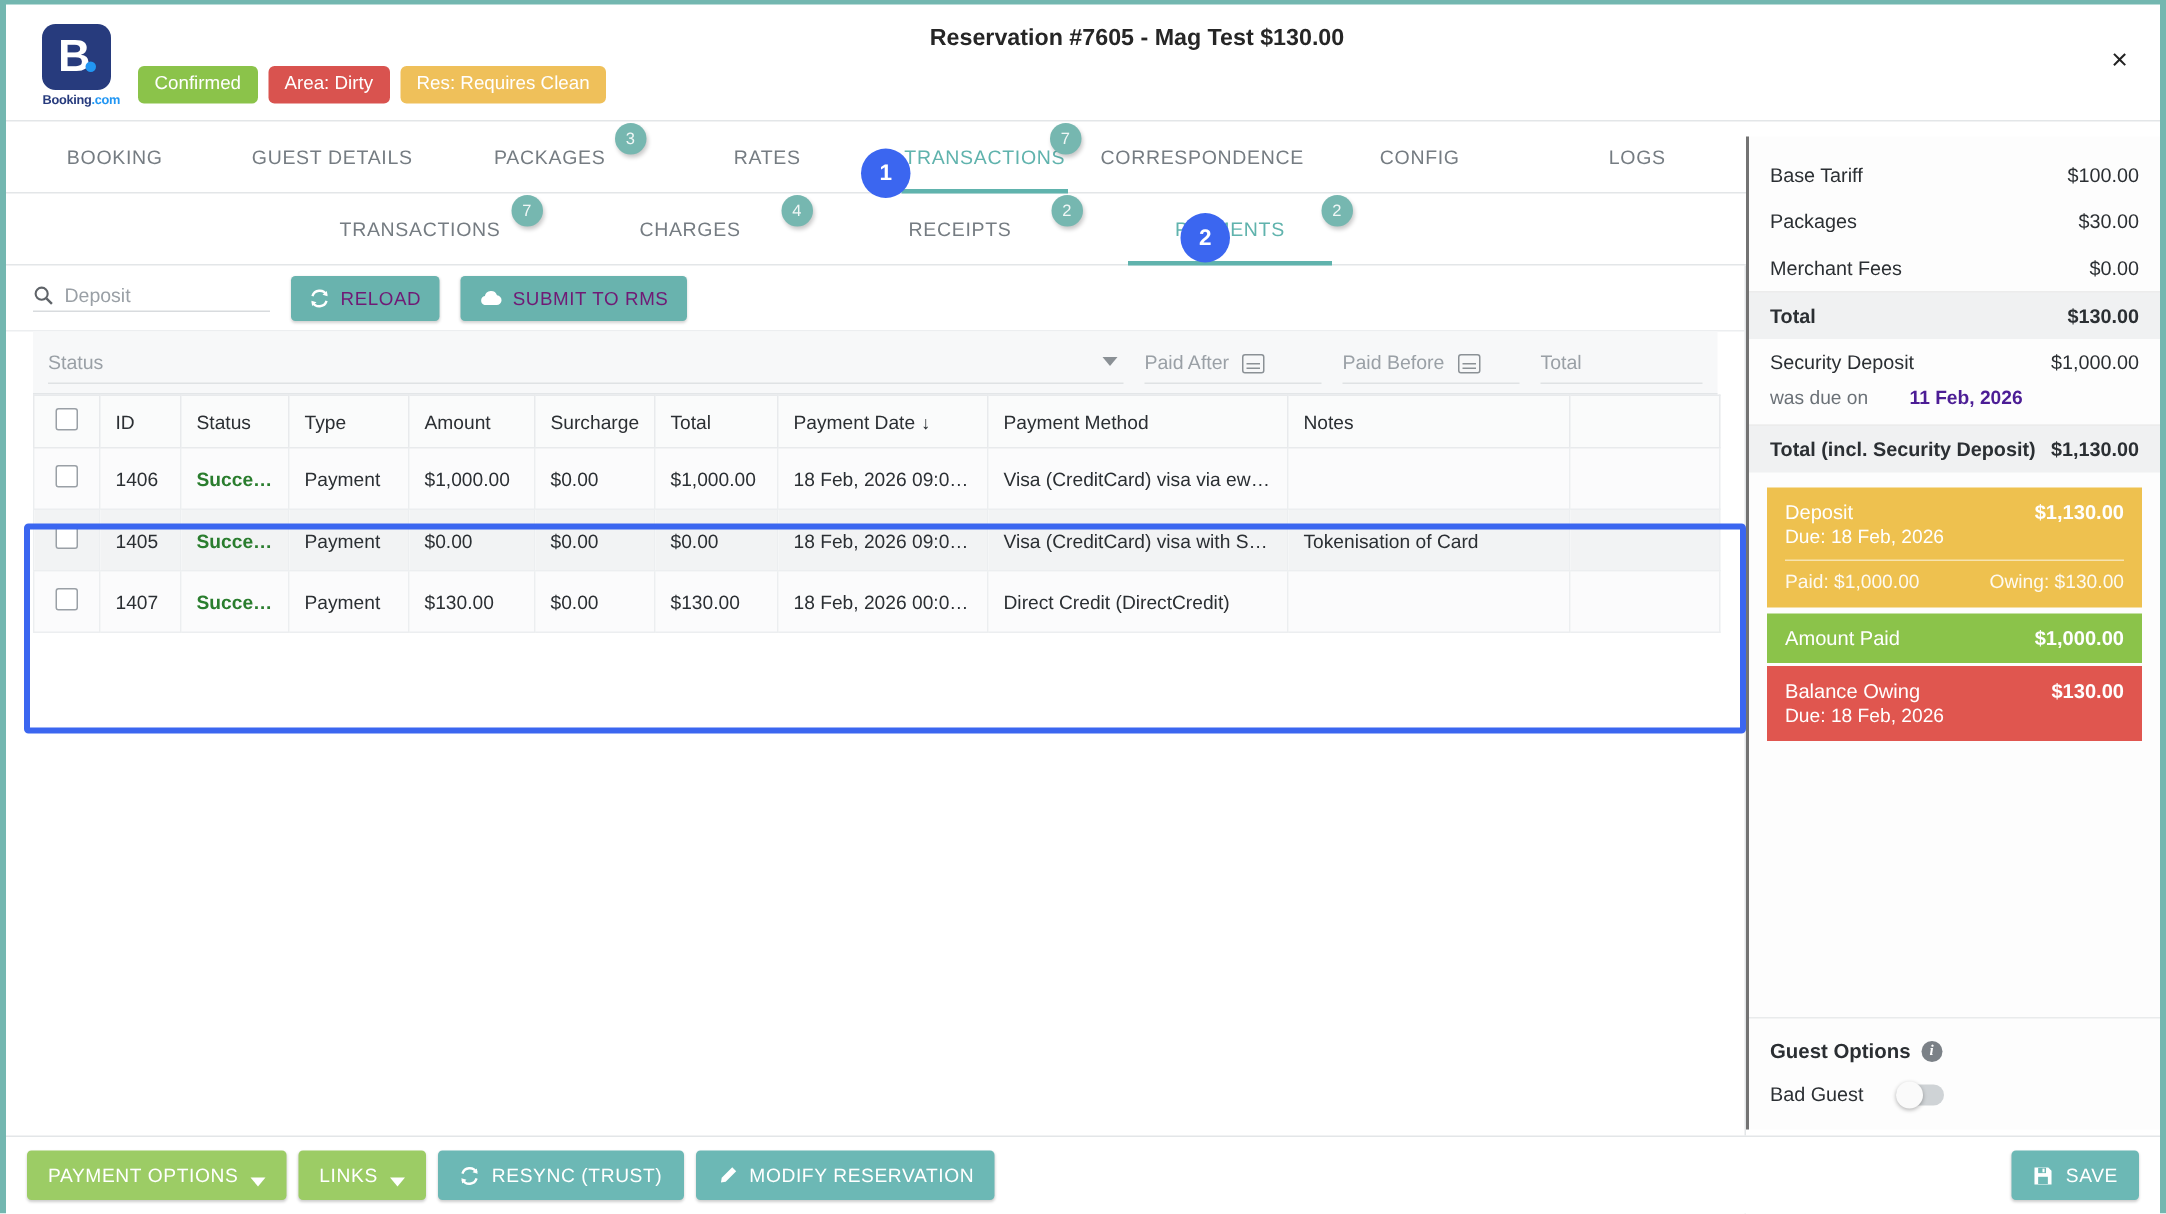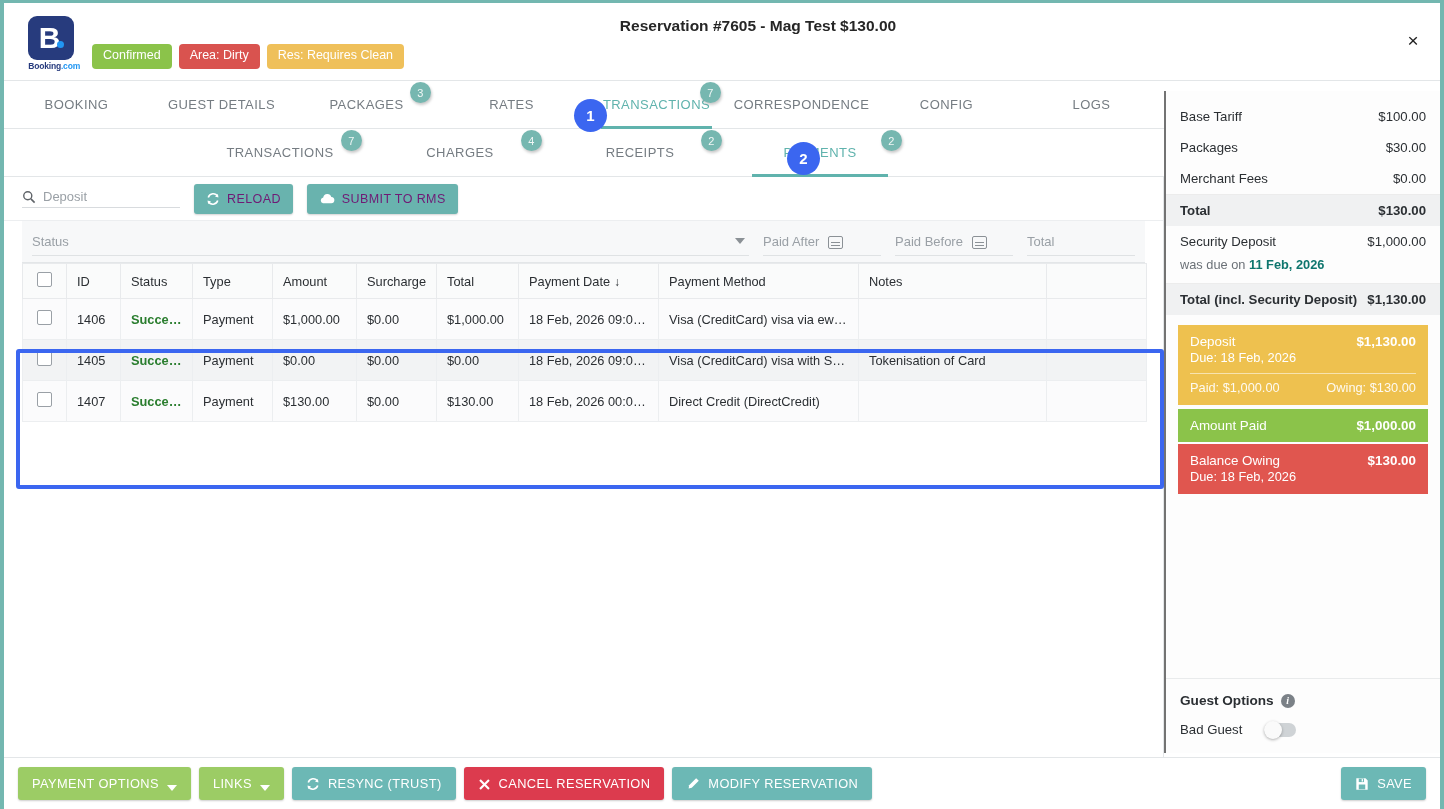--- a/index.html
+++ b/index.html
@@ -200,21 +200,21 @@
     position: absolute; right: 0; top: 88px; width: 276px; bottom: 56px;
     background: #fdfdfd; border-left: 2px solid #737373;
     padding: 10px 0 0 0; overflow: hidden;
   }
   .sum-row {
     display: flex; justify-content: space-between; align-items: center;
     padding: 8px 14px; font-size: 13.2px; color: #2b2f33;
   }
   .sum-row.total { background: #f0f1f2; font-weight: bold; }
   .sum-row.due { padding-top: 0; padding-bottom: 11px; color: #6b7177; font-size: 12.8px; }
-  .sum-row.due b { color: #0f766e; }
+  .sum-row.due b { color: #4c1d95; margin-left: 24px; }
   .sum-sep { border-top: 1px solid #ececec; }
 
   .money-card { margin: 10px 12px 0; color: #fff; padding: 9px 12px 10px; }
   .money-card.amber { background: #eec14f; }
   .money-card.green { background: #8bc34a; margin-top: 4px; padding-bottom: 9px; }
   .money-card.red { background: #e0564f; margin-top: 2px; }
   .mc-line { display: flex; justify-content: space-between; align-items: baseline; }
   .mc-title { font-weight: normal; font-size: 13.4px; }
   .mc-amt { font-weight: bold; font-size: 13.4px; }
   .mc-sub { font-size: 12.8px; margin-top: 1px; }
@@ -531,27 +531,20 @@
     </button>
     <button class="fbtn teal">
       <svg class="ic" width="14" height="14" viewBox="0 0 16 16">
         <path d="M13.3 5.2A5.8 5.8 0 0 0 2.6 6.2" fill="none" stroke="#fff" stroke-width="1.8"></path>
         <path d="M2.7 10.8a5.8 5.8 0 0 0 10.7-1" fill="none" stroke="#fff" stroke-width="1.8"></path>
         <polygon points="13.6,2.2 14.2,6.2 10.3,5.2" fill="#fff"></polygon>
         <polygon points="2.4,13.8 1.8,9.8 5.7,10.8" fill="#fff"></polygon>
       </svg>
       <span>RESYNC (TRUST)</span>
     </button>
-    <button class="fbtn red">
-      <svg class="ic" width="13" height="13" viewBox="0 0 16 16">
-        <line x1="2.5" y1="2.5" x2="13.5" y2="13.5" stroke="#fff" stroke-width="2.6"></line>
-        <line x1="13.5" y1="2.5" x2="2.5" y2="13.5" stroke="#fff" stroke-width="2.6"></line>
-      </svg>
-      <span>CANCEL RESERVATION</span>
-    </button>
     <button class="fbtn teal">
       <svg class="ic" width="14" height="14" viewBox="0 0 16 16">
         <path d="M11.6 1.4l3 3-8 8-3.6.6.6-3.6z" fill="#fff"></path>
       </svg>
       <span>MODIFY RESERVATION</span>
     </button>
     <button class="fbtn save">
       <svg class="ic" width="14" height="14" viewBox="0 0 16 16">
         <path d="M1.5 1.5h10.5L14.5 4v10.5h-13z" fill="#fff"></path>
         <rect x="4.3" y="1.8" width="6" height="4" fill="#6cb8b5"></rect>

